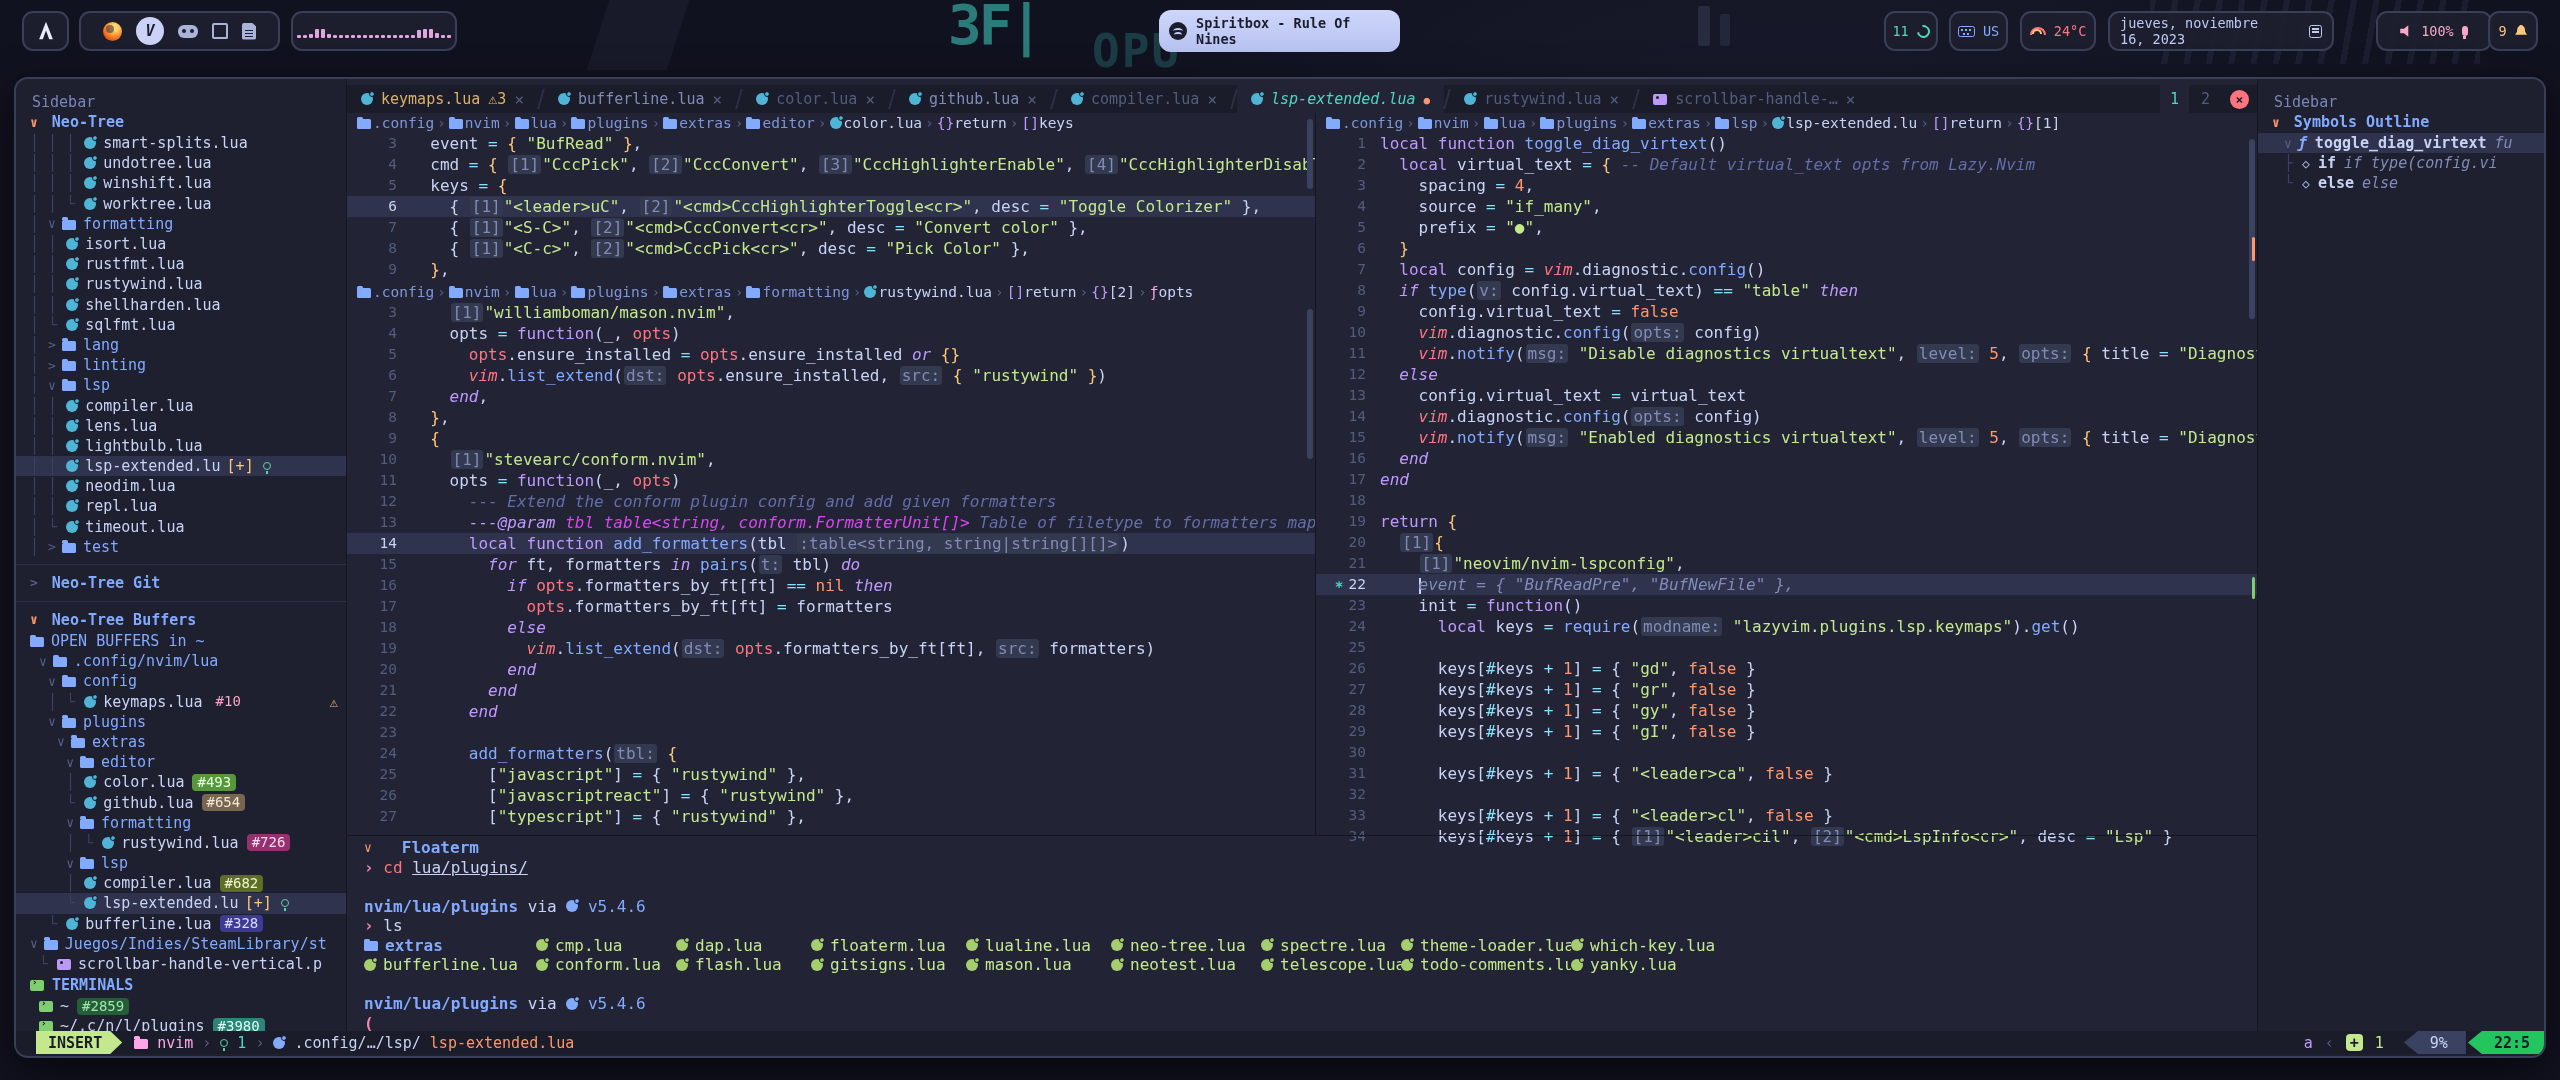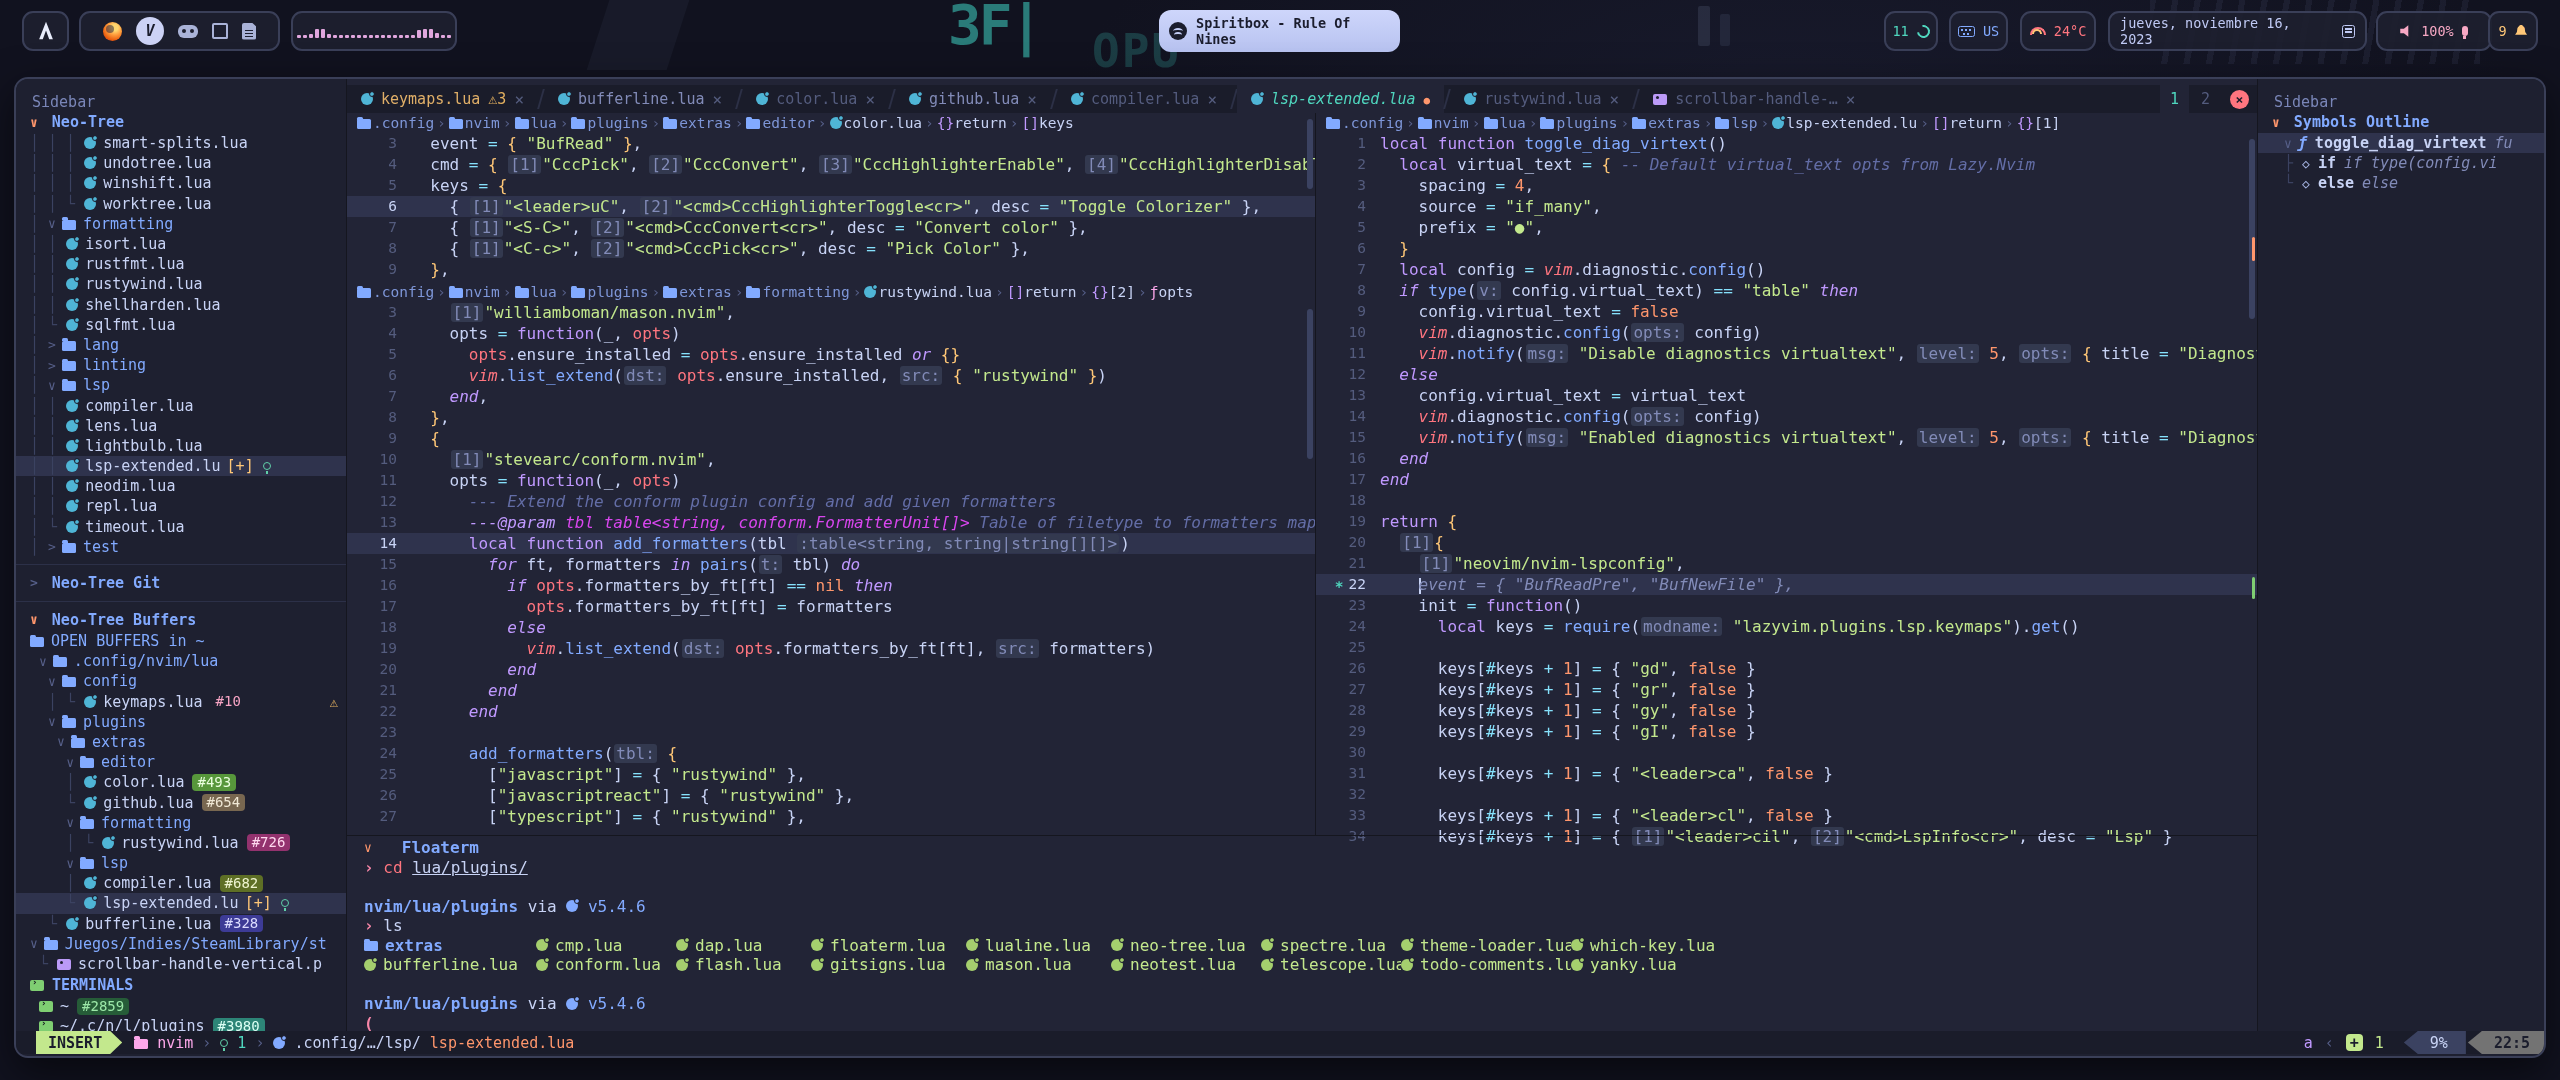--- a/index.html
+++ b/index.html
@@ -169,21 +169,21 @@
   .sl-teal{color:#4fd6be}
   .sl-file{color:#ff966c}
   .sl-right{margin-left:auto;display:flex;align-items:center;gap:12px}
   .sl-reg{color:#c099ff}
   .sl-lsep::before{content:"‹";color:#565f89}
   .pluschip{width:17px;height:17px;border-radius:4px;background:#c3e88d;color:#1b1d2d;font-weight:bold;display:flex;align-items:center;justify-content:center}
   .pluschip::before{content:"+"}
   .sl-added{color:#c3e88d}
   .seg{height:23px;display:flex;align-items:center;padding:0 18px 0 26px;clip-path:polygon(0 50%,14px 0,100% 0,100% 100%,14px 100%)}
   .seg.gray{background:#3b4261;color:#c8d3f5;margin-left:8px}
-  .seg.green{background:#737373;color:#1b1d2d;font-weight:bold;margin-left:-10px}
+  .seg.green{background:#22c55e;color:#1b1d2d;font-weight:bold;margin-left:-10px}
 </style>
 </head>
 <body>
 
 <div id="desktop">
   <span class="decor1">3F|</span>
   <span class="decor2">OPU</span>
   <span class="decor3"></span>
   <span class="decor4"></span>
   <span class="decor5"></span>
@@ -243,21 +243,21 @@
         <span class="ic ic-refresh"></span>
       </div>
       <div class="pill" style="left: 1949px; width: 59px; color: rgb(130, 170, 255);">
         <span class="ic ic-keyboard"></span>
         <span>US</span>
       </div>
       <div class="pill" style="left: 2020px; width: 76px; color: rgb(255, 117, 127);">
         <span class="ic ic-rainbow"></span>
         <span>24°C</span>
       </div>
-      <div class="pill" style="left: 2108px; width: 259px; color: rgb(192, 202, 245); gap: 48px;">
+      <div class="pill" style="left: 2108px; width: 226px; color: rgb(192, 202, 245); gap: 48px;">
         <span>jueves, noviembre 16, 2023</span>
         <span class="ic ic-calendar"></span>
       </div>
       <div class="pill" style="left: 2376px; width: 116px; color: rgb(247, 168, 196);">
         <span class="ic ic-speaker"></span>
         <span>100%</span>
         <span class="ic ic-mic"></span>
       </div>
       <div class="pill" style="left: 2488px; width: 50px; color: rgb(255, 199, 119);">
         <span>9</span>

